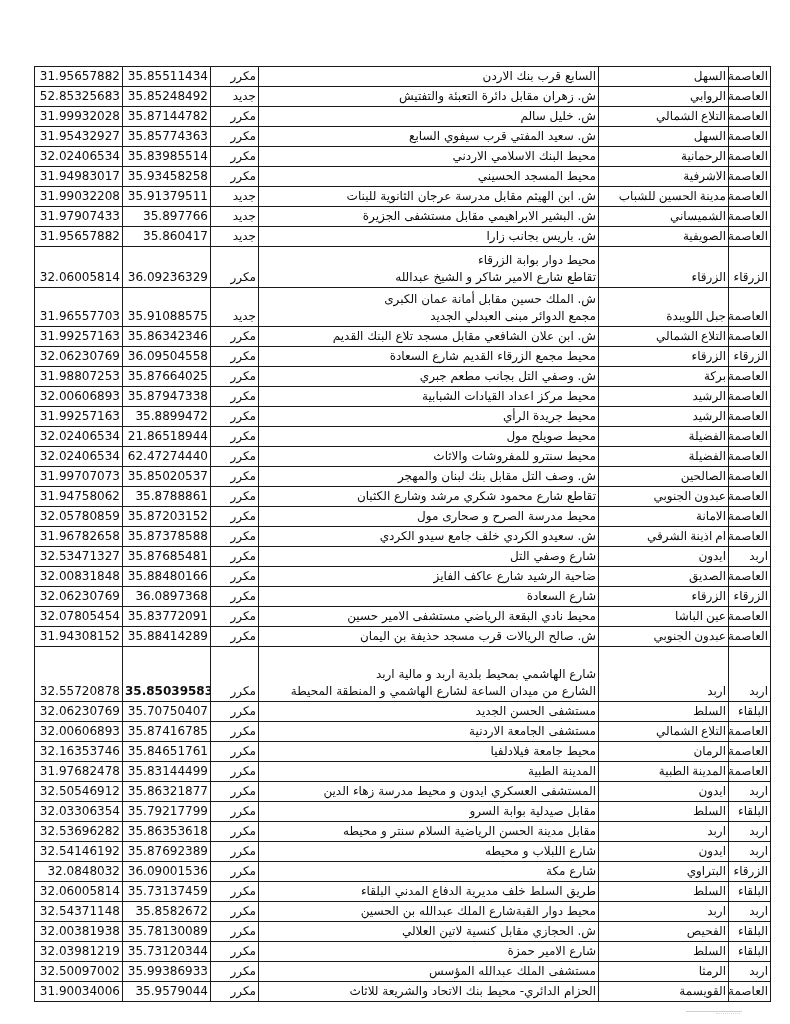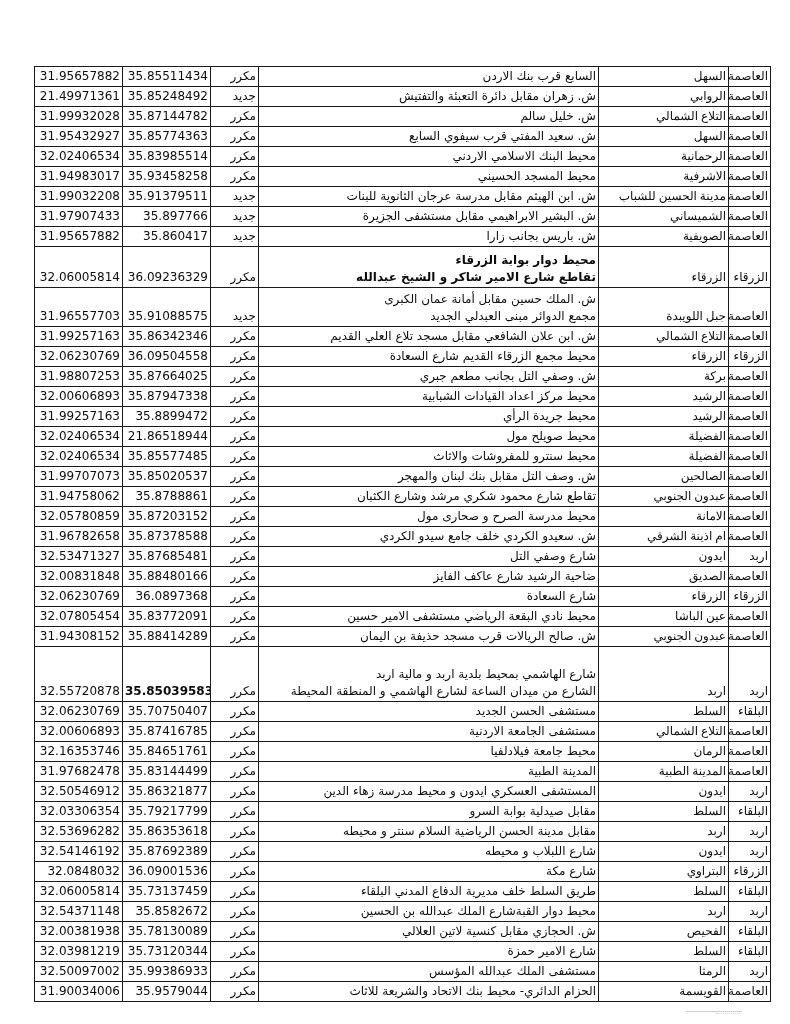--- a/index.html
+++ b/index.html
@@ -82,21 +82,21 @@
         <td class="num">31.95657882</td>
       </tr>
       <tr>
         <td class="gov">العاصمة</td>
         <td class="area">الروابي</td>
         <td class="desc">
           <div>ش. زهران مقابل دائرة التعبئة والتفتيش</div>
         </td>
         <td class="status">جديد</td>
         <td class="num">35.85248492</td>
-        <td class="num">21.49971361</td>
+        <td class="num">52.85325683</td>
       </tr>
       <tr>
         <td class="gov">العاصمة</td>
         <td class="area">التلاع الشمالي</td>
         <td class="desc">
           <div>ش. خليل سالم</div>
         </td>
         <td class="status">مكرر</td>
         <td class="num">35.87144782</td>
         <td class="num">31.99932028</td>
@@ -157,21 +157,21 @@
         <td class="desc">
           <div>ش. باريس بجانب زارا</div>
         </td>
         <td class="status">جديد</td>
         <td class="num">35.860417</td>
         <td class="num">31.95657882</td>
       </tr>
       <tr>
         <td class="gov" style="height: 39px;">الزرقاء</td>
         <td class="area" style="height: 39px;">الزرقاء</td>
-        <td class="desc" style="height: 39px; font-weight: bold;">
+        <td class="desc" style="height: 39px;">
           <div>محيط دوار بوابة الزرقاء</div>
           <div>تقاطع شارع الامير شاكر و الشيخ عبدالله</div>
         </td>
         <td class="status" style="height: 39px;">مكرر</td>
         <td class="num" style="height: 39px;">36.09236329</td>
         <td class="num" style="height: 39px;">32.06005814</td>
       </tr>
       <tr>
         <td class="gov" style="height: 37px;">العاصمة</td>
         <td class="area" style="height: 37px;">جبل اللويبدة</td>
@@ -180,21 +180,21 @@
           <div>مجمع الدوائر مبنى العبدلي الجديد</div>
         </td>
         <td class="status" style="height: 37px;">جديد</td>
         <td class="num" style="height: 37px;">35.91088575</td>
         <td class="num" style="height: 37px;">31.96557703</td>
       </tr>
       <tr>
         <td class="gov">العاصمة</td>
         <td class="area">التلاع الشمالي</td>
         <td class="desc">
-          <div>ش. ابن علان الشافعي مقابل مسجد تلاع العلي القديم</div>
+          <div>ش. ابن علان الشافعي مقابل مسجد تلاع البنك القديم</div>
         </td>
         <td class="status">مكرر</td>
         <td class="num">35.86342346</td>
         <td class="num">31.99257163</td>
       </tr>
       <tr>
         <td class="gov">الزرقاء</td>
         <td class="area">الزرقاء</td>
         <td class="desc">
           <div>محيط مجمع الزرقاء القديم شارع السعادة</div>
@@ -243,21 +243,21 @@
         <td class="num">21.86518944</td>
         <td class="num">32.02406534</td>
       </tr>
       <tr>
         <td class="gov">العاصمة</td>
         <td class="area">الفضيلة</td>
         <td class="desc">
           <div>محيط سنترو للمفروشات والاثاث</div>
         </td>
         <td class="status">مكرر</td>
-        <td class="num">35.85577485</td>
+        <td class="num">62.47274440</td>
         <td class="num">32.02406534</td>
       </tr>
       <tr>
         <td class="gov">العاصمة</td>
         <td class="area">الصالحين</td>
         <td class="desc">
           <div>ش. وصف التل مقابل بنك لبنان والمهجر</div>
         </td>
         <td class="status">مكرر</td>
         <td class="num">35.85020537</td>

